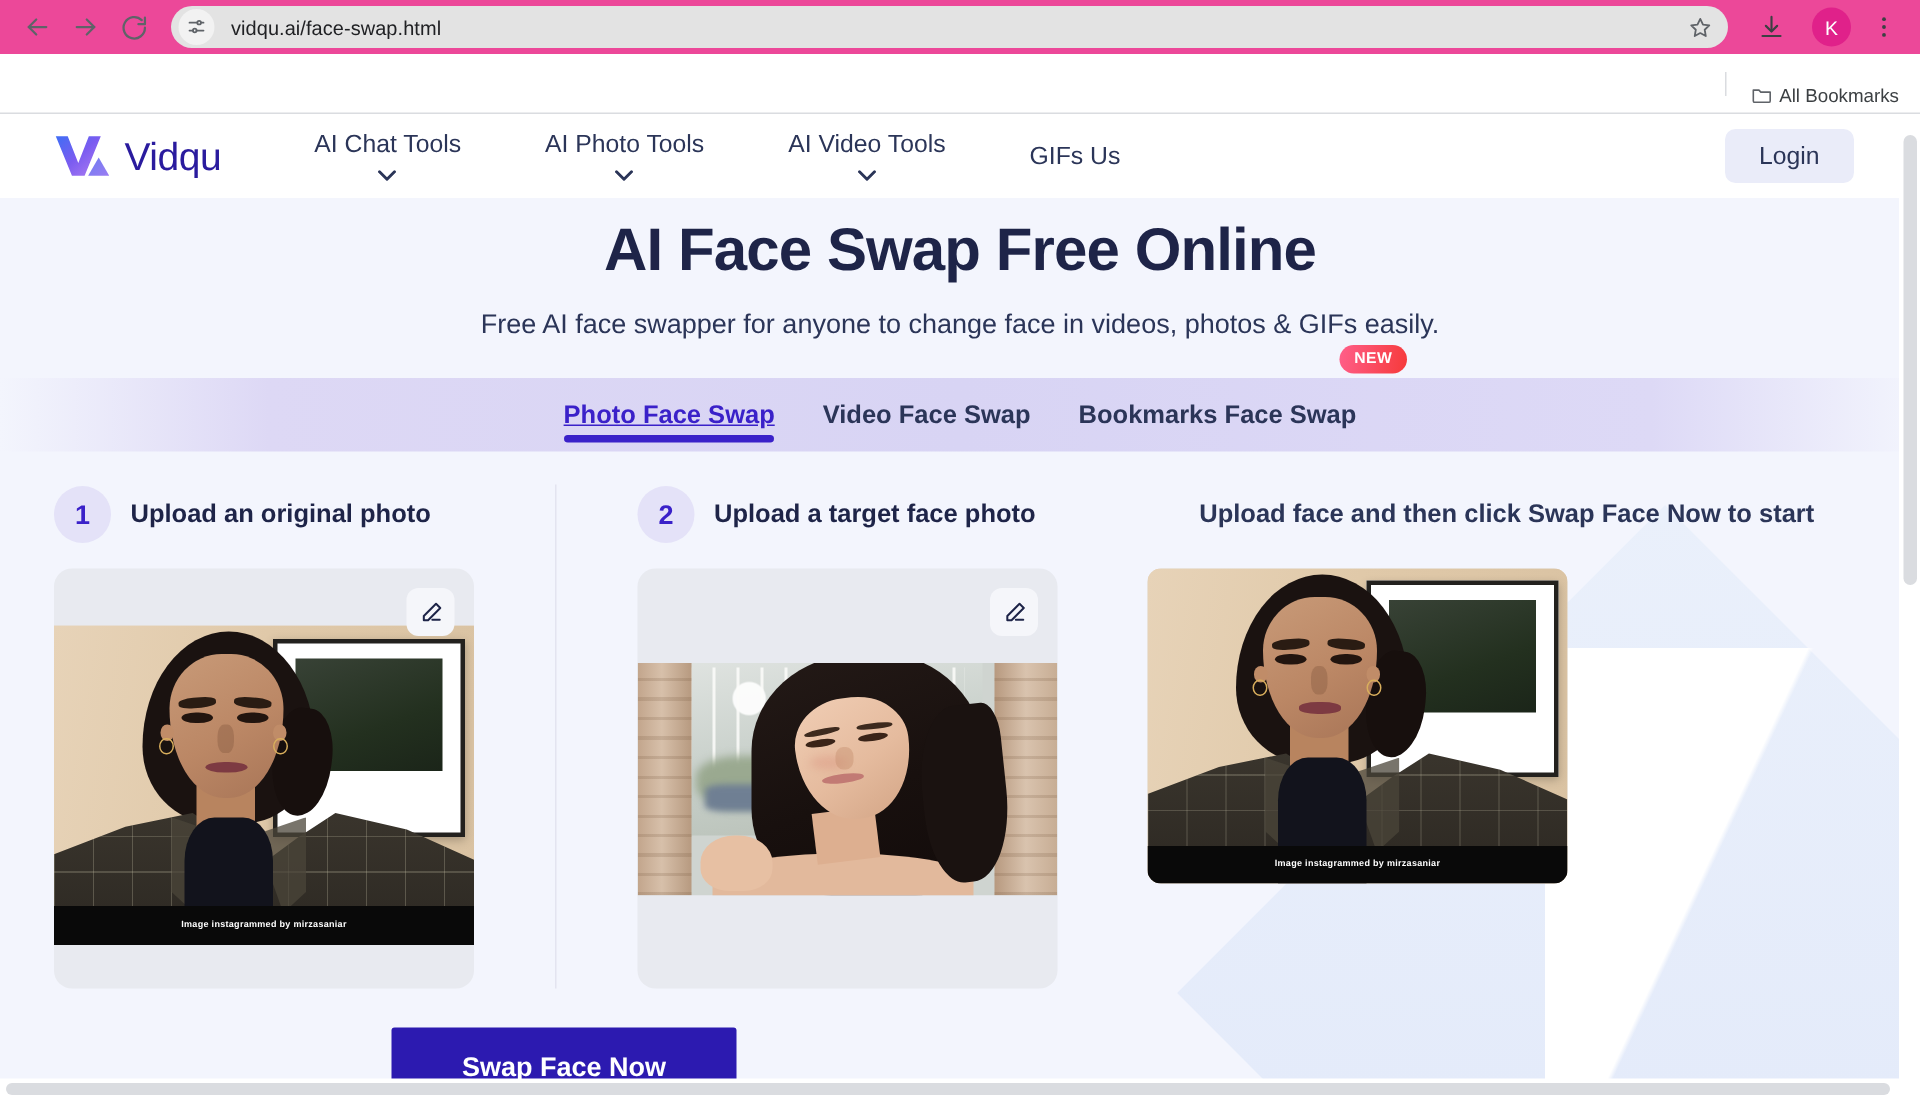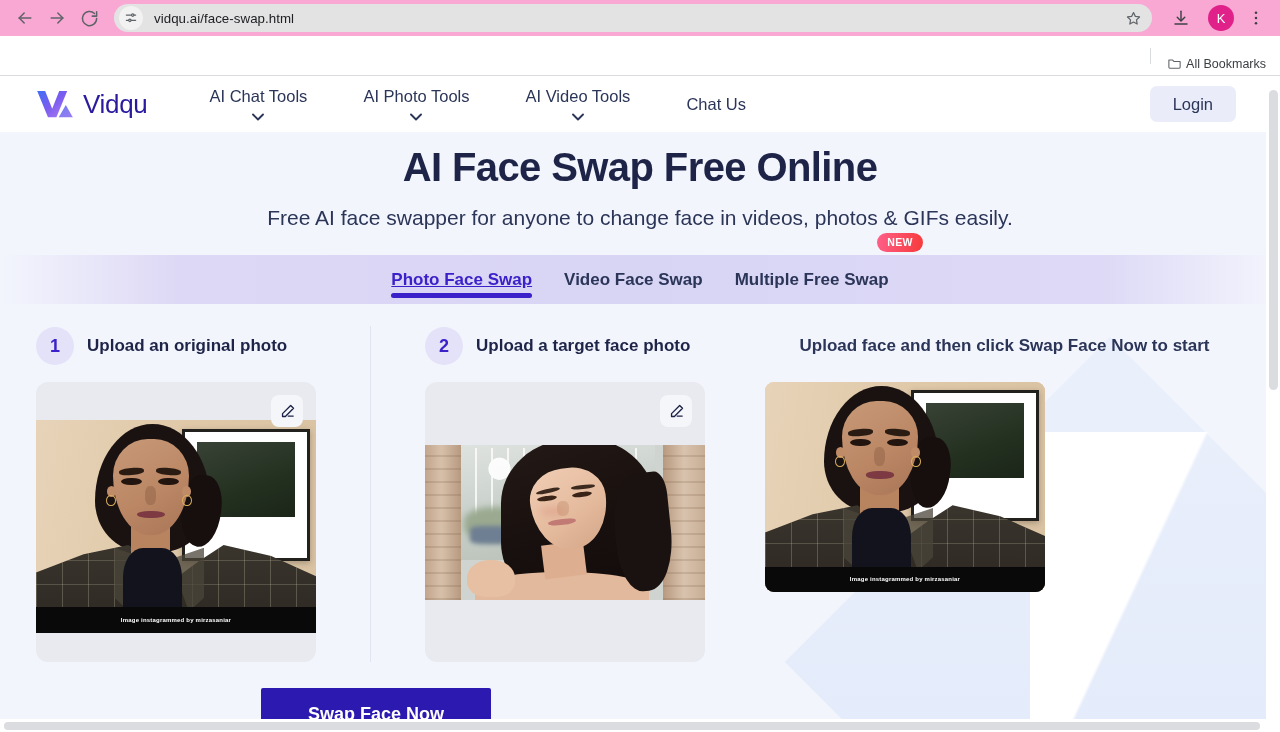--- a/index.html
+++ b/index.html
@@ -6,21 +6,21 @@
   html, body {
     width: 1280px; height: 732px;
     overflow: hidden;
     font-family: "Liberation Sans", sans-serif;
     background: #ffffff;
   }
 
   
   .browser-chrome {
     width: 1280px;
-    background: #f9a8d4;
+    background: #ec4899;
     position: relative;
   }
   .toolbar {
     height: 36px;
     display: flex;
     align-items: center;
     padding: 0 10px;
     gap: 2px;
   }
   .nav-btn {
@@ -201,21 +201,21 @@
     padding-top: 12px;
   }
   .hero-title {
     font-size: 40px;
     font-weight: 700;
     color: #1e2448;
     letter-spacing: -0.6px;
     line-height: 1.15;
   }
   .hero-sub {
-    font-size: 21px;
+    font-size: 18px;
     color: #2b3558;
     margin-top: 16px;
   }
 
   
   .tabs-band {
     position: relative;
     z-index: 3;
     margin-top: 25px;
     height: 49px;
@@ -662,42 +662,42 @@
             <path d="M1 1.5L6 6.5L11 1.5"></path>
           </svg>
       </div>
       <div class="nav-item">
         <span>AI Video Tools</span>
         <svg class="chev" width="12" height="8" viewBox="0 0 12 8" fill="none" stroke="#2b3558" stroke-width="1.9" stroke-linecap="round" stroke-linejoin="round">
             <path d="M1 1.5L6 6.5L11 1.5"></path>
           </svg>
       </div>
       <div class="nav-item">
-        <span>Chat Us</span>
+        <span>GIFs Us</span>
       </div>
     </nav>
 
     <button class="login-btn">Login</button>
   </div>
 
   <div class="hero">
     <h1 class="hero-title">AI Face Swap Free Online</h1>
     <p class="hero-sub">Free AI face swapper for anyone to change face in videos, photos &amp; GIFs easily.</p>
   </div>
 
   <div class="tabs-band">
     <div class="tabs-inner">
       <div class="tab active">
         <span>Photo Face Swap</span>
       </div>
       <div class="tab">
         <span>Video Face Swap</span>
       </div>
       <div class="tab">
-        <span>Multiple Free Swap</span>
+        <span>Bookmarks Face Swap</span>
         <span class="new-badge">NEW</span>
       </div>
     </div>
   </div>
 
   <div class="work">
 
     <div class="col col-upload">
       <div class="step-head">
         <div class="step-num">1</div>

